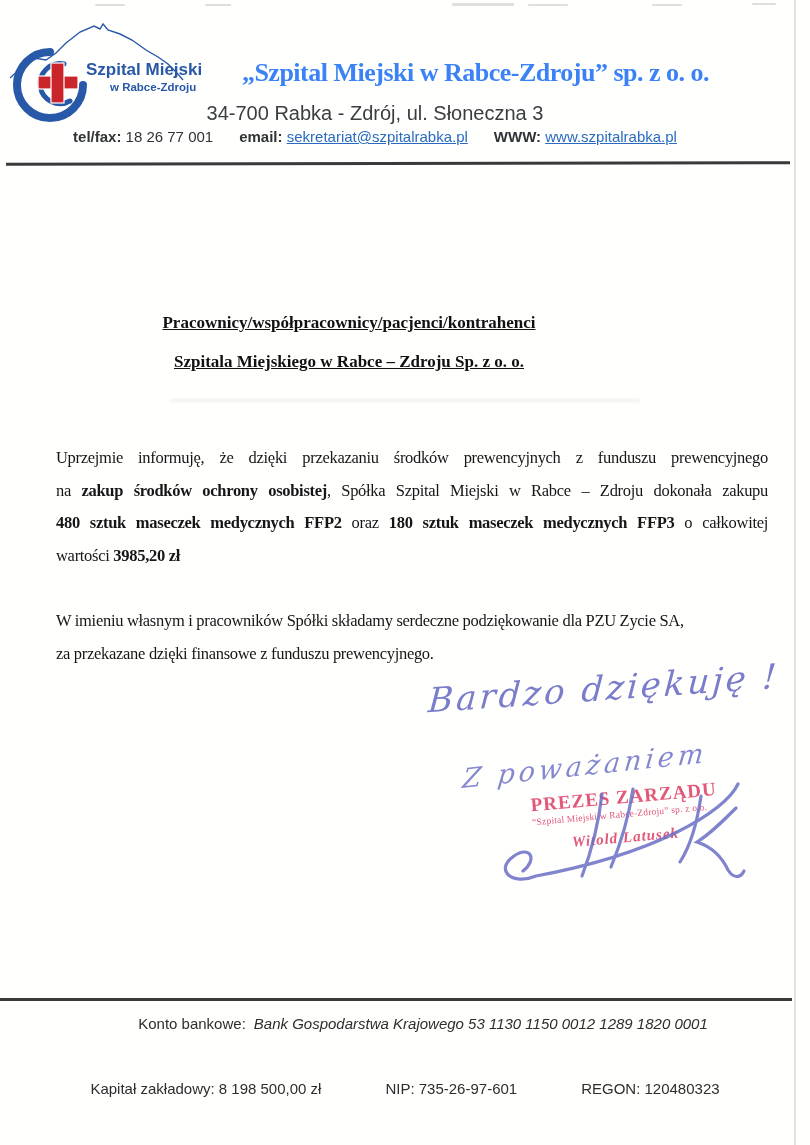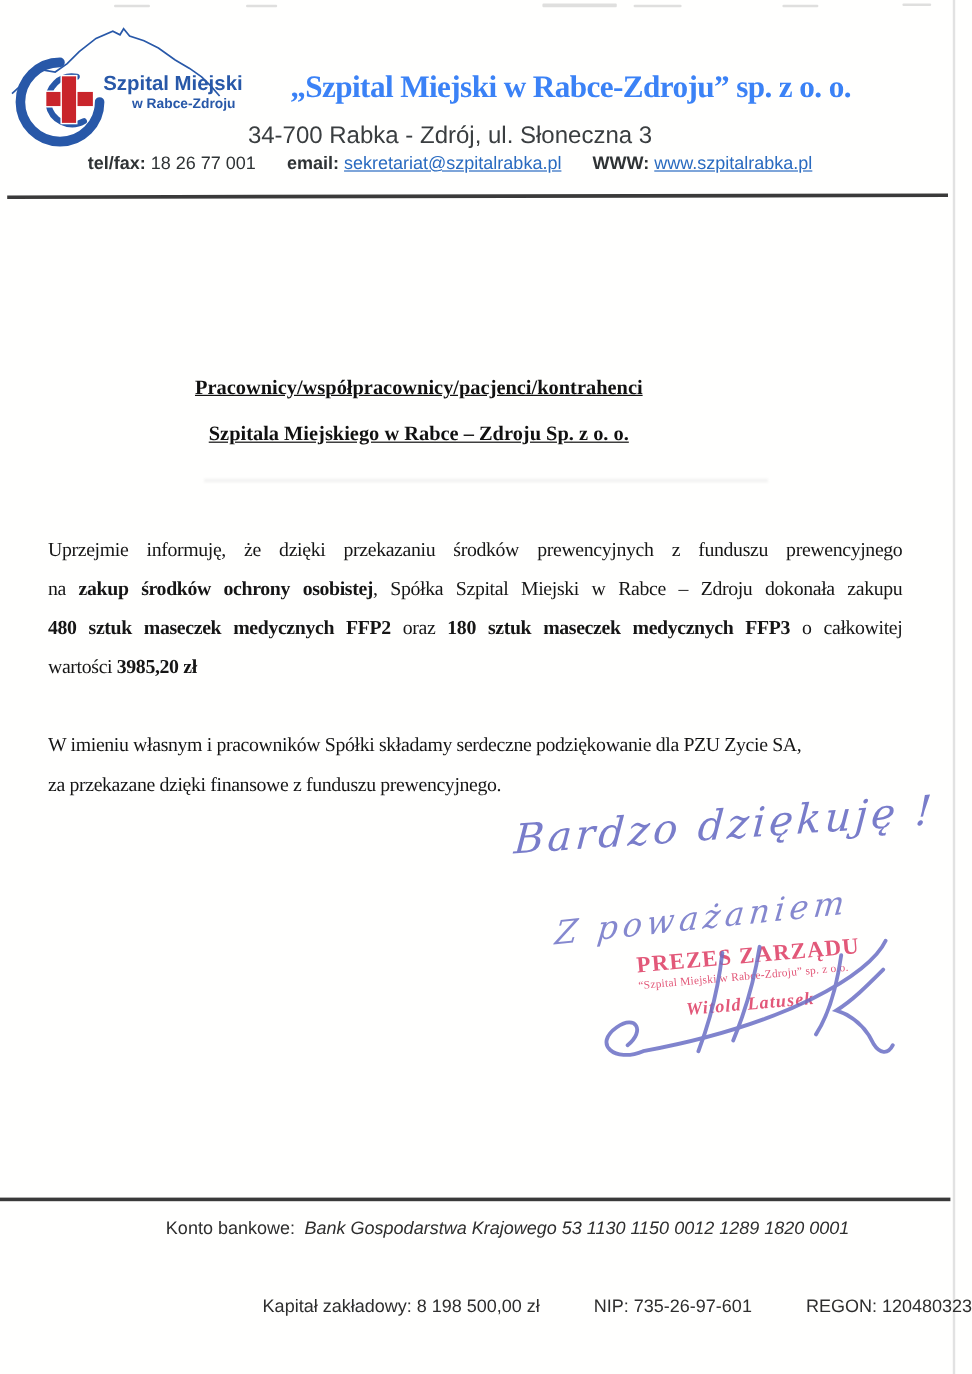--- a/index.html
+++ b/index.html
@@ -27,21 +27,21 @@
                font-size:15px;color:#2f3335;white-space:nowrap;}
   .contact-row .lbl{font-weight:bold;}
   a.link{color:#2a6bc0;text-decoration:underline;cursor:pointer;}
   .header-rule{position:absolute;left:6px;top:162px;width:784px;height:3px;background:#3a3a3a;
                transform:rotate(-0.12deg);}
   
   .h-line{position:absolute;left:0;width:698px;text-align:center;font-weight:bold;
           font-size:17px;text-decoration:underline;color:#111;}
   .h1{top:313px;} .h2{top:352px;}
   
-  .para{position:absolute;left:40px;width:712px;font-size:16.5px;letter-spacing:-0.3px;
+  .para{position:absolute;left:56px;width:712px;font-size:16.5px;letter-spacing:-0.3px;
         line-height:32.5px;color:#161616;}
   .p1{top:442px;} .p2{top:604px;line-height:33px;}
   .jline{text-align:justify;text-align-last:justify;}
   .b{font-weight:bold;}
   
   .hand{position:absolute;font-family:"DejaVu Serif",serif;font-style:italic;color:#6b6fc5;
         white-space:nowrap;}
   .hand1{left:428px;top:668px;font-size:34px;letter-spacing:3px;opacity:.9;
          transform:rotate(-4deg) skewX(-8deg);}
   .hand2{left:462px;top:750px;font-size:27px;letter-spacing:4px;opacity:.82;
@@ -51,21 +51,21 @@
   .stamp-l1{font-weight:bold;font-size:19px;letter-spacing:1px;}
   .stamp-l2{font-size:9.5px;letter-spacing:.2px;margin-top:1px;}
   .stamp-l3{font-weight:bold;font-style:italic;font-size:15px;letter-spacing:1px;
             margin:10px 0 0 38px;}
   .sig-svg{position:absolute;left:470px;top:758px;}
   
   .footer-rule{position:absolute;left:0;top:998px;width:792px;height:3px;background:#3a3a3a;}
   .f-row{position:absolute;left:0;width:810px;display:flex;justify-content:center;
          font-family:"Liberation Sans",sans-serif;font-size:15px;color:#2e2e2e;
          white-space:nowrap;}
-  .f1{top:1015px;gap:8px;padding-left:18px;} .f2{top:1048px;gap:18px;} .f3{top:1080px;gap:45px;justify-content:flex-end;}
+  .f1{top:1015px;gap:8px;padding-left:18px;} .f2{top:1048px;gap:18px;} .f3{top:1080px;gap:64px;}
   .it{font-style:italic;}
 </style>
 </head>
 <body>
 
 <div class="page">
 
   <div class="dash" style="left:95px;top:4px;width:30px;height:2px;"></div>
   <div class="dash" style="left:205px;top:4px;width:26px;height:2px;"></div>
   <div class="dash" style="left:452px;top:3px;width:62px;height:3px;"></div>

